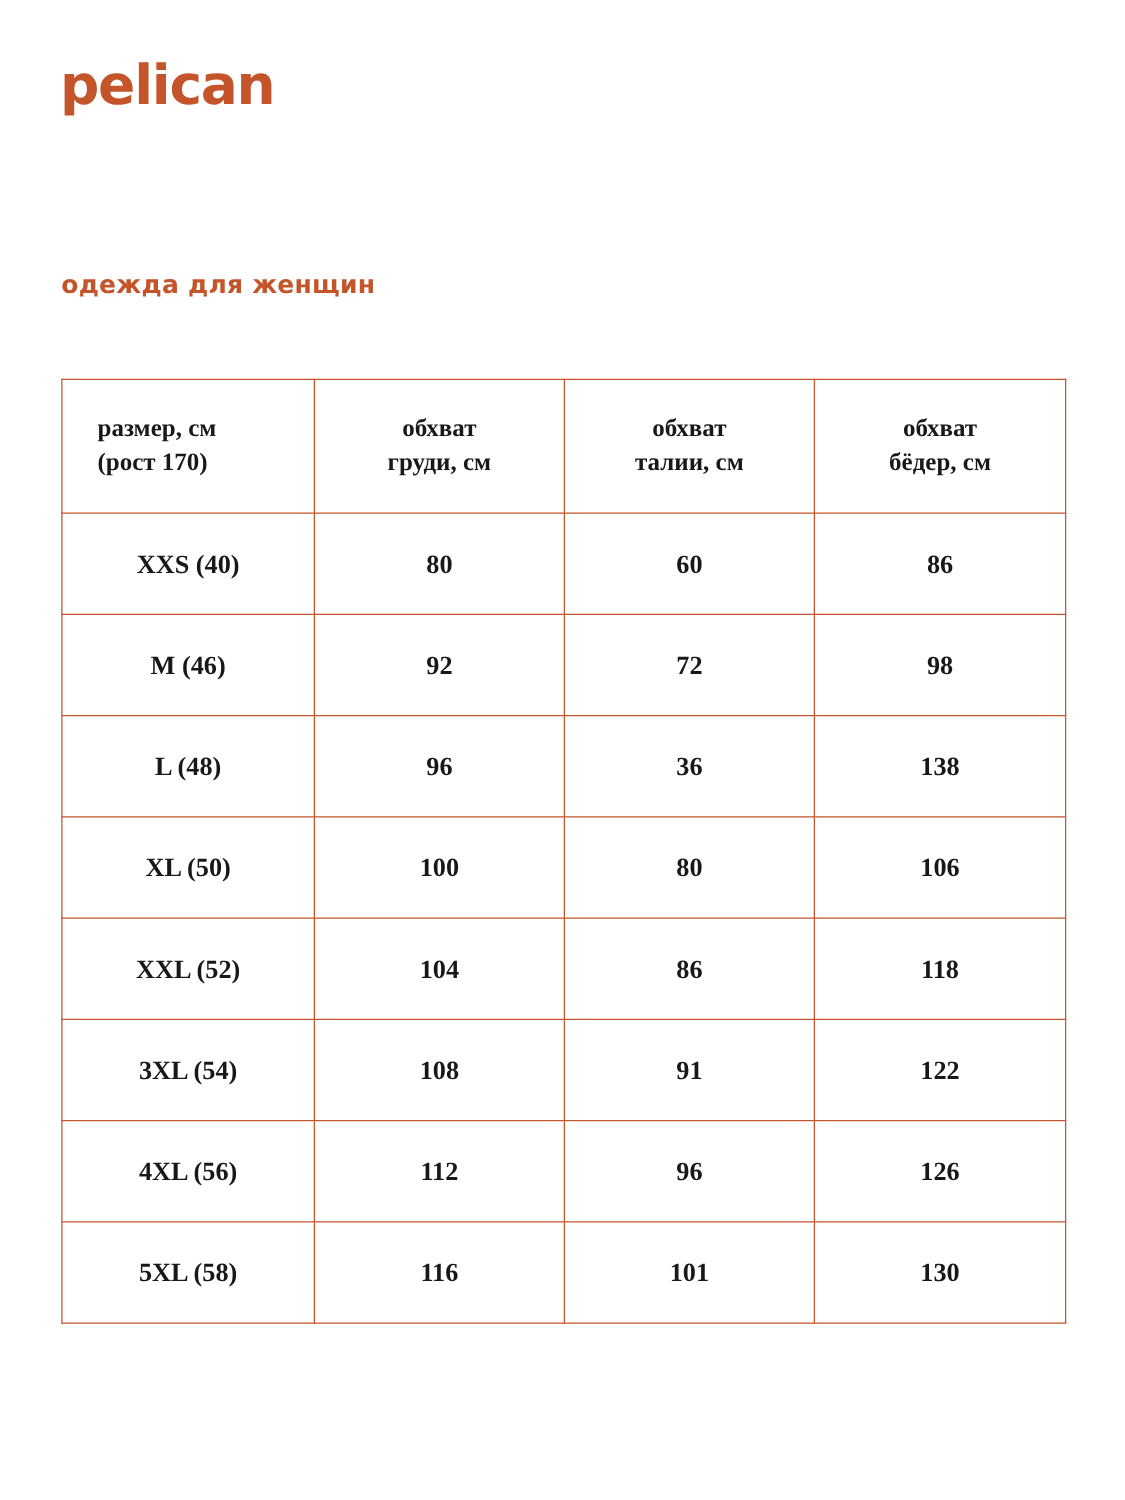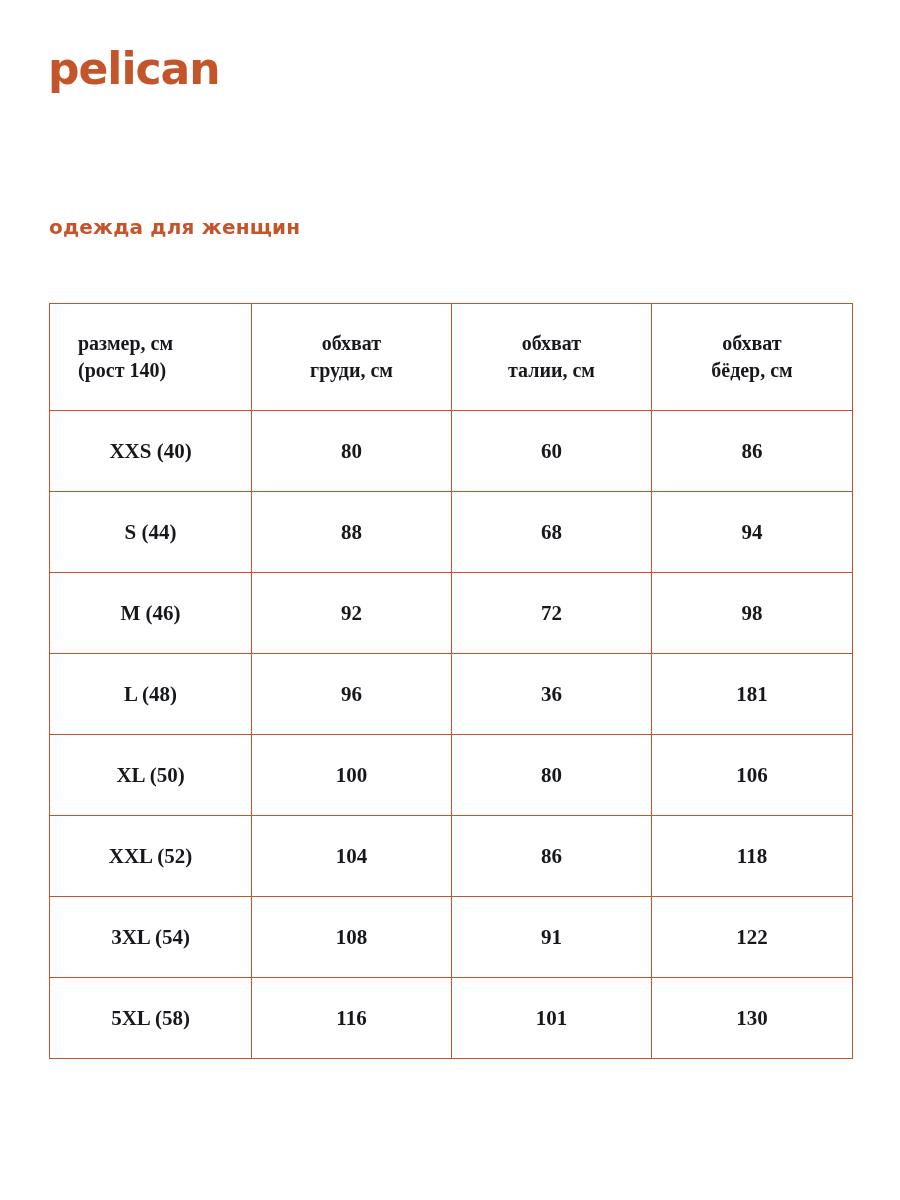--- a/index.html
+++ b/index.html
@@ -93,21 +93,21 @@
     <colgroup>
       <col class="c0">
         <col class="c1">
         <col class="c2">
         <col class="c3">
     </colgroup>
     <thead>
       <tr>
         <th class="left-head">
           <span class="nowrap">размер, см</span><br>
-          <span class="nowrap">(рост 140)</span>
+          <span class="nowrap">(рост 170)</span>
         </th>
         <th>
           <span class="nowrap">обхват</span><br>
           <span class="nowrap">груди, см</span>
         </th>
         <th>
           <span class="nowrap">обхват</span><br>
           <span class="nowrap">талии, см</span>
         </th>
         <th>
@@ -117,56 +117,56 @@
       </tr>
     </thead>
     <tbody>
       <tr>
         <td>XXS (40)</td>
         <td>80</td>
         <td>60</td>
         <td>86</td>
       </tr>
       <tr>
-        <td>S (44)</td>
-        <td>88</td>
-        <td>68</td>
-        <td>94</td>
-      </tr>
-      <tr>
         <td>M (46)</td>
         <td>92</td>
         <td>72</td>
         <td>98</td>
       </tr>
       <tr>
         <td>L (48)</td>
         <td>96</td>
         <td>36</td>
-        <td>181</td>
+        <td>138</td>
       </tr>
       <tr>
         <td>XL (50)</td>
         <td>100</td>
         <td>80</td>
         <td>106</td>
       </tr>
       <tr>
         <td>XXL (52)</td>
         <td>104</td>
         <td>86</td>
         <td>118</td>
       </tr>
       <tr>
         <td>3XL (54)</td>
         <td>108</td>
         <td>91</td>
         <td>122</td>
       </tr>
       <tr>
+        <td>4XL (56)</td>
+        <td>112</td>
+        <td>96</td>
+        <td>126</td>
+      </tr>
+      <tr>
         <td>5XL (58)</td>
         <td>116</td>
         <td>101</td>
         <td>130</td>
       </tr>
     </tbody>
   </table>
 
 </div>
 

